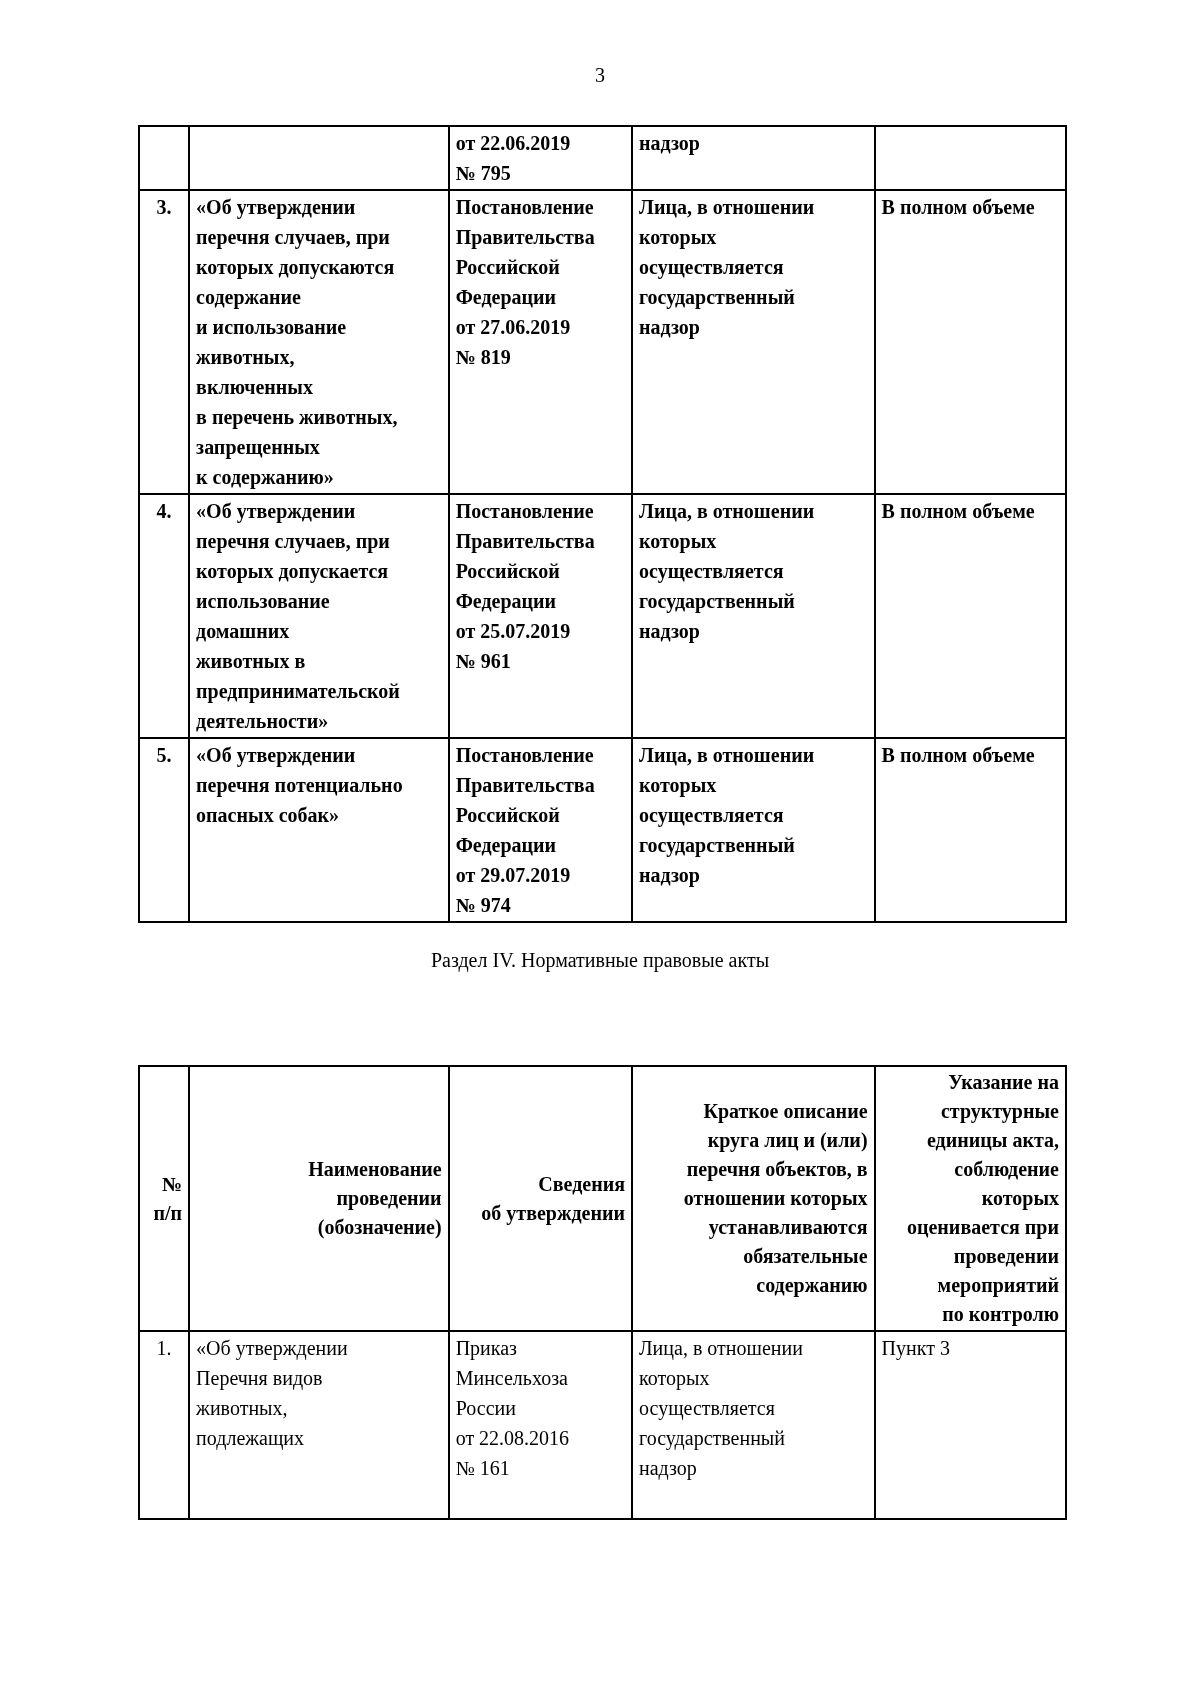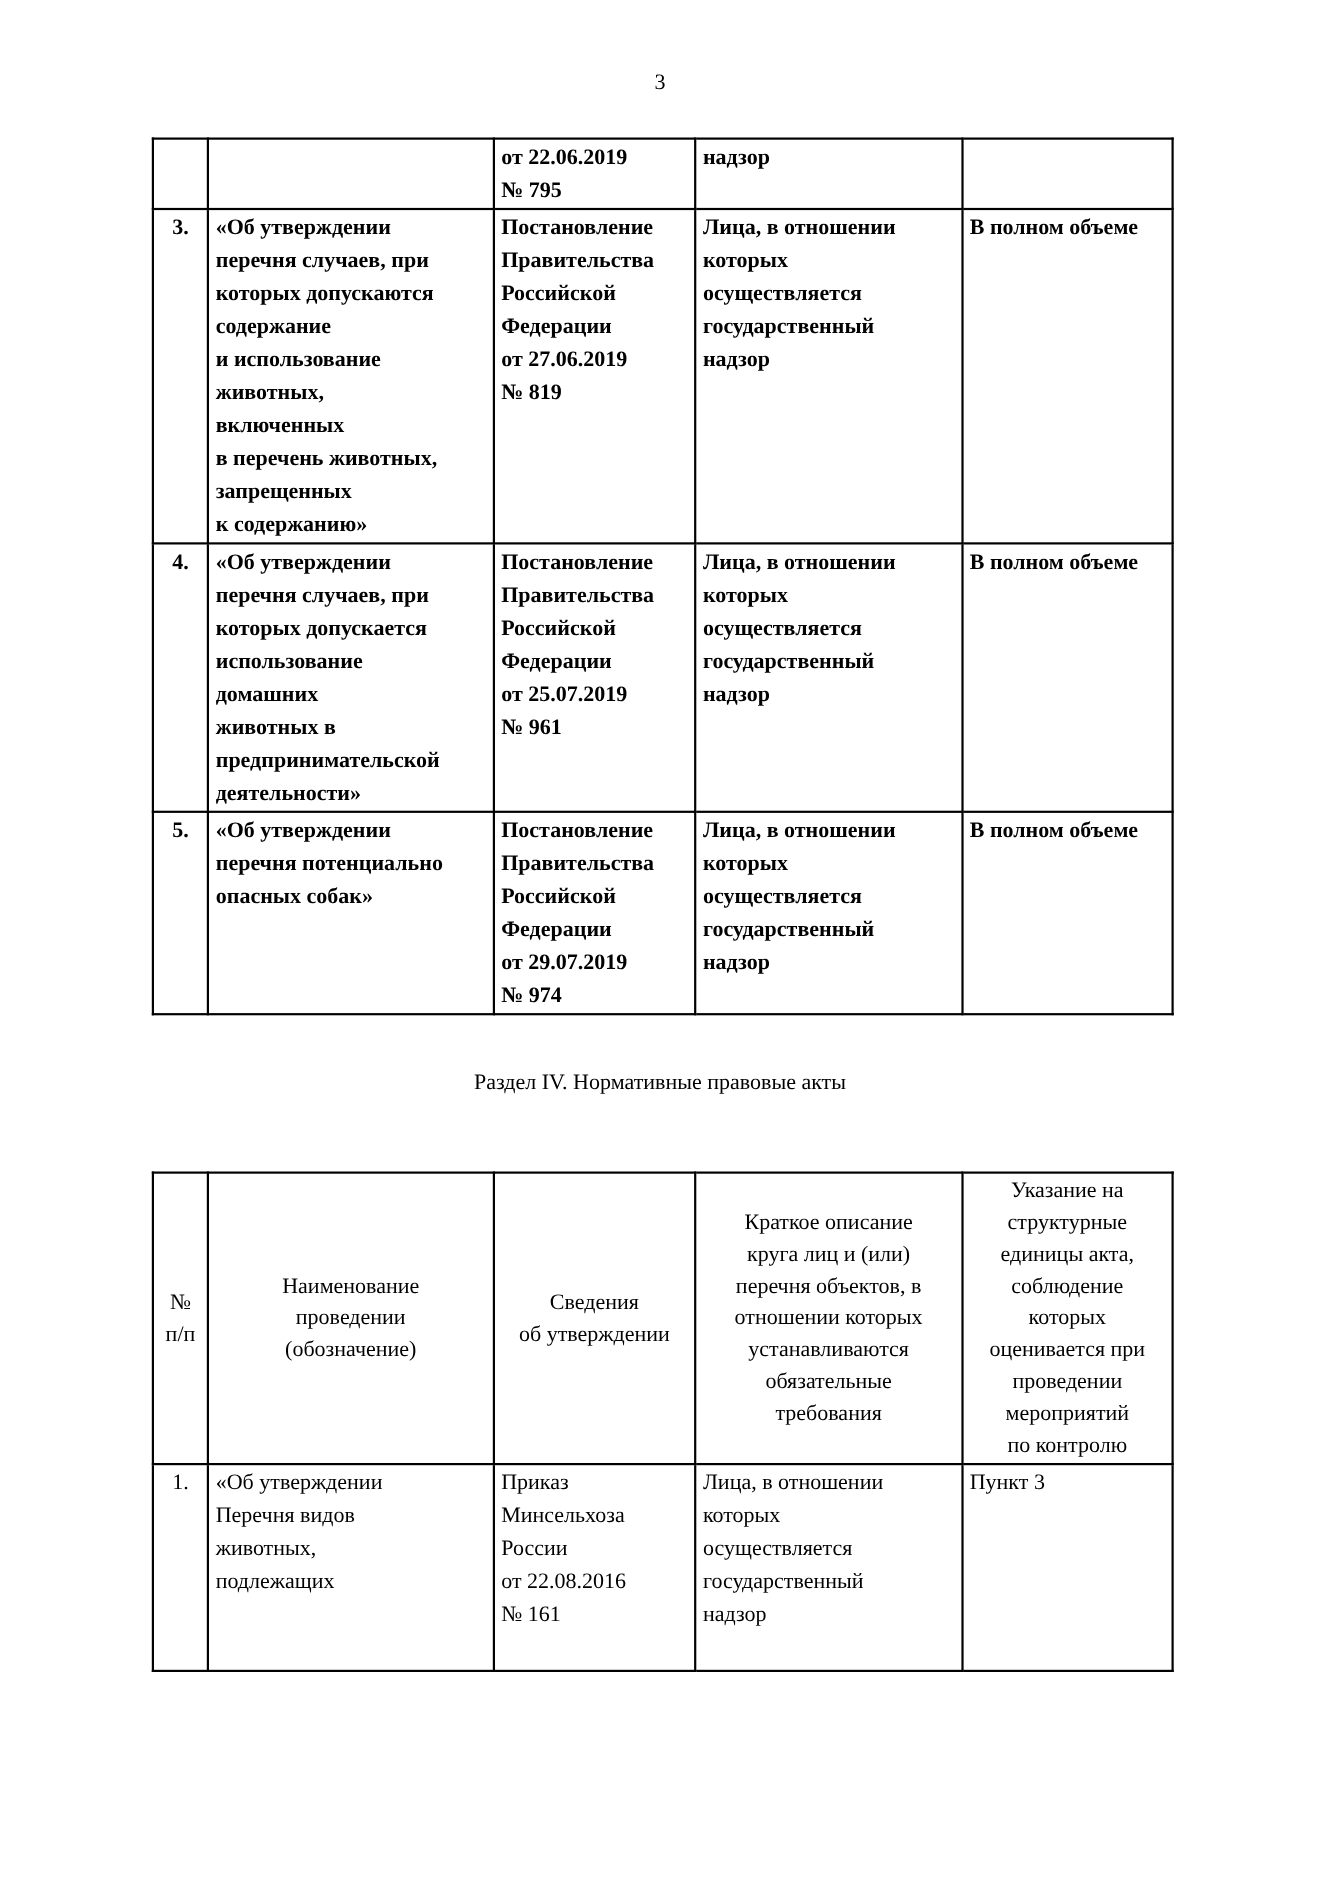--- a/index.html
+++ b/index.html
@@ -37,28 +37,29 @@
   }
   .t1 { position: absolute; left: 138px; top: 125px; font-weight: bold; }
   .t2 { position: absolute; left: 138px; top: 1065px; }
   .cell-num { text-align: center; }
   .r-cont { height: 64px; }
   .r3 { height: 304px; }
   .r4 { height: 244px; }
   .r5 { height: 184px; }
   .t2-head { height: 265px; }
   .t2-head td {
-    text-align: center;
+    text-align: right;
     vertical-align: middle;
     line-height: 29px;
+    font-weight: bold;
   }
   .t2-r1 { height: 188px; }
   .section-heading {
     position: absolute;
-    top: 968px;
+    top: 944px;
     left: 0;
     width: 100%;
     text-align: center;
     line-height: 33px;
   }
 </style>
 </head>
 <body>
 
 <div class="sheet">
@@ -171,21 +172,21 @@
 проведении
 (обозначение)</td>
         <td>Сведения
 об утверждении</td>
         <td>Краткое описание
 круга лиц и (или)
 перечня объектов, в
 отношении которых
 устанавливаются
 обязательные
-требования</td>
+содержанию</td>
         <td>Указание на
 структурные
 единицы акта,
 соблюдение
 которых
 оценивается при
 проведении
 мероприятий
 по контролю</td>
       </tr>

